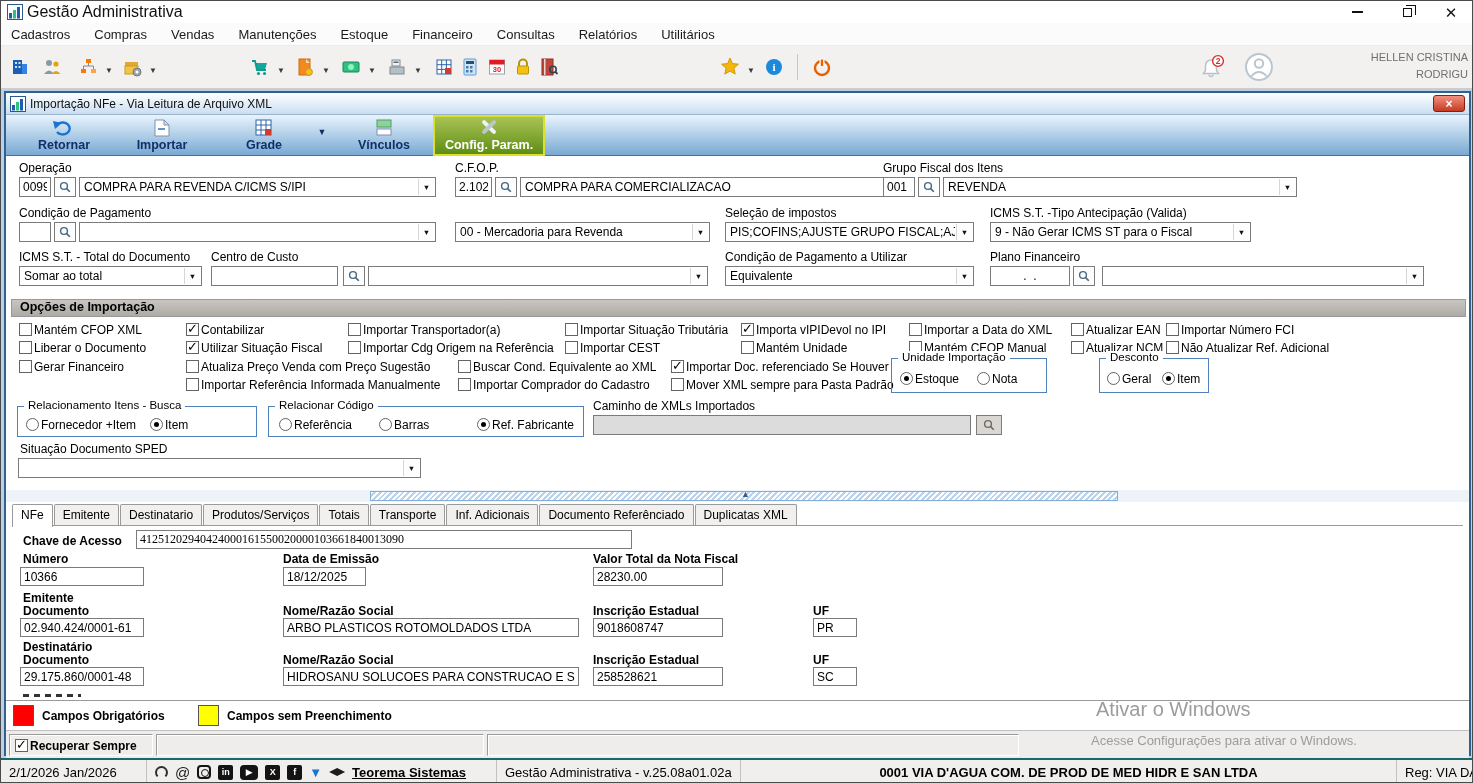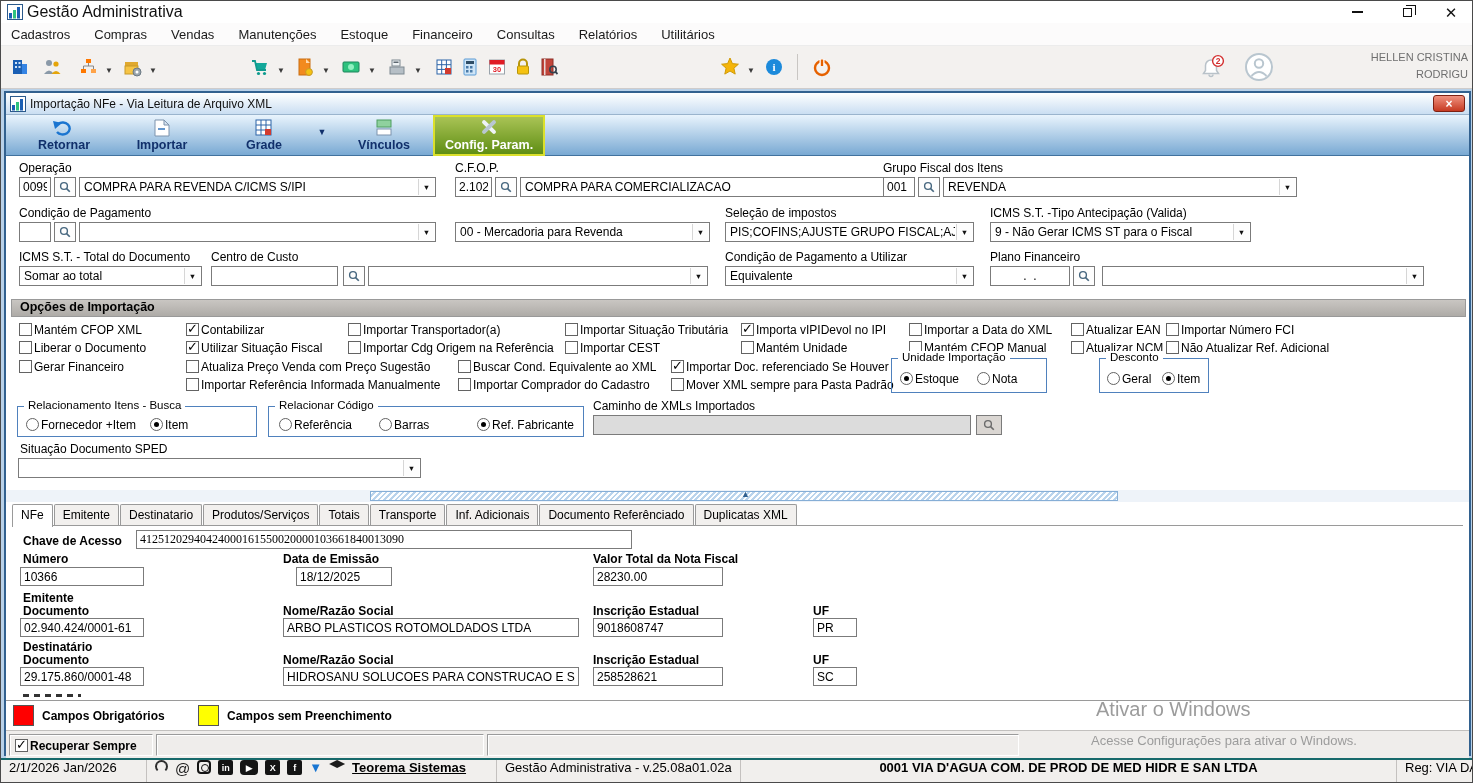--- a/index.html
+++ b/index.html
@@ -68,21 +68,21 @@
   
   #legend{left:0;top:607px;width:100%;height:30px;background:#fff;border-top:1px solid #9a9a9a}
   .sw{position:absolute;top:4px;width:21px;height:21px;border:1px solid #555}
   #recrow{left:0;top:637px;width:100%;height:28px;background:#efedeb;border-top:1px solid #c2c0be}
   .sunk{position:absolute;top:3px;height:22px;border:1px solid #9b9b9b;border-bottom-color:#fff;border-right-color:#fff;box-shadow:inset 1px 1px 0 #fff}
   
   #wm1{left:1095px;top:697px;font-size:20px;color:#9c9c9c;z-index:60}
   #wm2{left:1090px;top:732px;font-size:13px;color:#9c9c9c;z-index:60}
   
   #sbar{left:0;top:757px;width:1473px;height:26px;background:#f1efed;border-top:2px solid #17696b;display:flex;align-items:center;font-size:13px}
-  .scell{height:100%;display:flex;border-right:1px solid #c4c1bf;padding:0 8px;gap:7px}
+  .scell{height:100%;display:flex;align-items:center;border-right:1px solid #c4c1bf;padding:0 8px;gap:7px}
   .sqic{width:15px;height:15px;background:#141414;color:#fff;display:flex;align-items:center;justify-content:center;font-size:9px;font-weight:bold;border-radius:2px}
   .insta{width:14px;height:14px;border:2px solid #141414;border-radius:4px;position:relative}
   .insta:after{content:"";position:absolute;left:2px;top:2px;width:6px;height:6px;border:1.5px solid #141414;border-radius:50%}
   .hset{width:13px;height:13px;border:2.2px solid #2d2d2d;border-radius:50%;border-bottom-color:transparent;position:relative}
   .cap2{width:16px;height:8px;background:#1c1c1c;transform:rotate(0deg);clip-path:polygon(50% 0,100% 50%,50% 100%,0 50%)}
 </style>
 </head>
 <body>
 
 <div class="abs" id="titlebar">
@@ -577,21 +577,21 @@
       <span class="tab">Duplicatas XML</span>
     </div>
 
     <span class="B" style="left:17px;top:32px">Chave de Acesso</span>
     <input class="I" style="left: 130px; top: 28px; width: 496px; height: 19px; font-family: Liberation Serif, serif;" value="41251202940424000161550020000103661840013090">
 
     <span class="B" style="left:17px;top:50px">Número</span>
     <span class="B" style="left:277px;top:50px">Data de Emissão</span>
     <span class="B" style="left:587px;top:50px">Valor Total da Nota Fiscal</span>
     <input class="I" style="left: 14px; top: 65px; width: 124px; height: 19px;" value="10366">
-    <input class="I" style="left: 277px; top: 65px; width: 96px; height: 19px; margin-left: 13px;" value="18/12/2025">
+    <input class="I" style="left: 277px; top: 65px; width: 83px; height: 19px;" value="18/12/2025">
     <input class="I" style="left: 587px; top: 65px; width: 130px; height: 19px;" value="28230.00">
 
     <span class="B" style="left:17px;top:89px">Emitente</span>
     <span class="B" style="left:17px;top:102px">Documento</span>
     <span class="B" style="left:277px;top:102px">Nome/Razão Social</span>
     <span class="B" style="left:587px;top:102px">Inscrição Estadual</span>
     <span class="B" style="left:807px;top:102px">UF</span>
     <input class="I" style="left: 14px; top: 116px; width: 124px; height: 19px;" value="02.940.424/0001-61">
     <input class="I" style="left: 277px; top: 116px; width: 296px; height: 19px;" value="ARBO PLASTICOS ROTOMOLDADOS LTDA">
     <input class="I" style="left: 587px; top: 116px; width: 130px; height: 19px;" value="9018608747">

